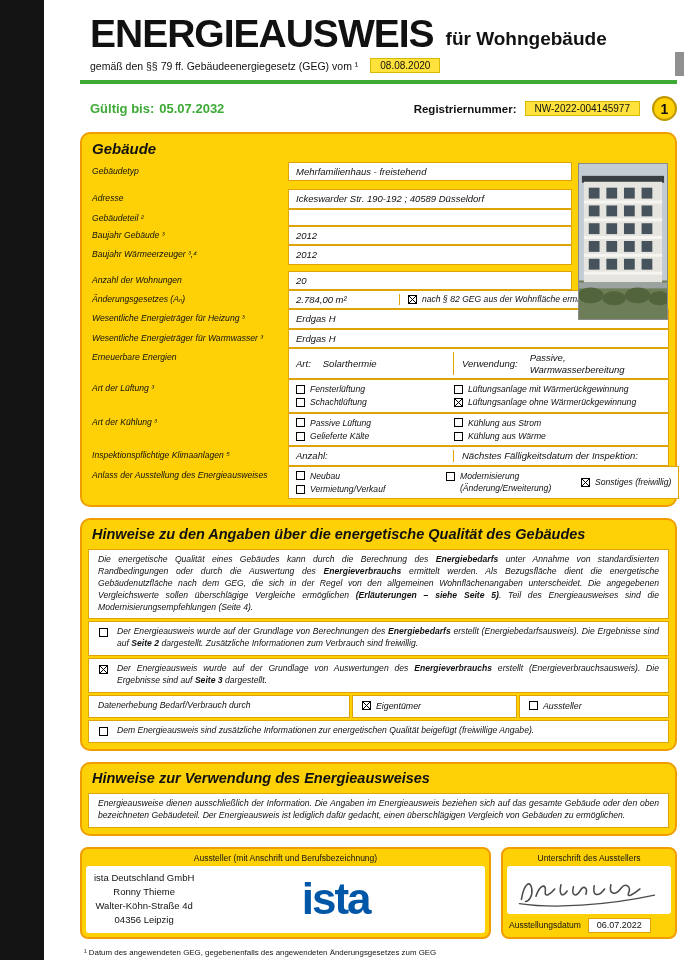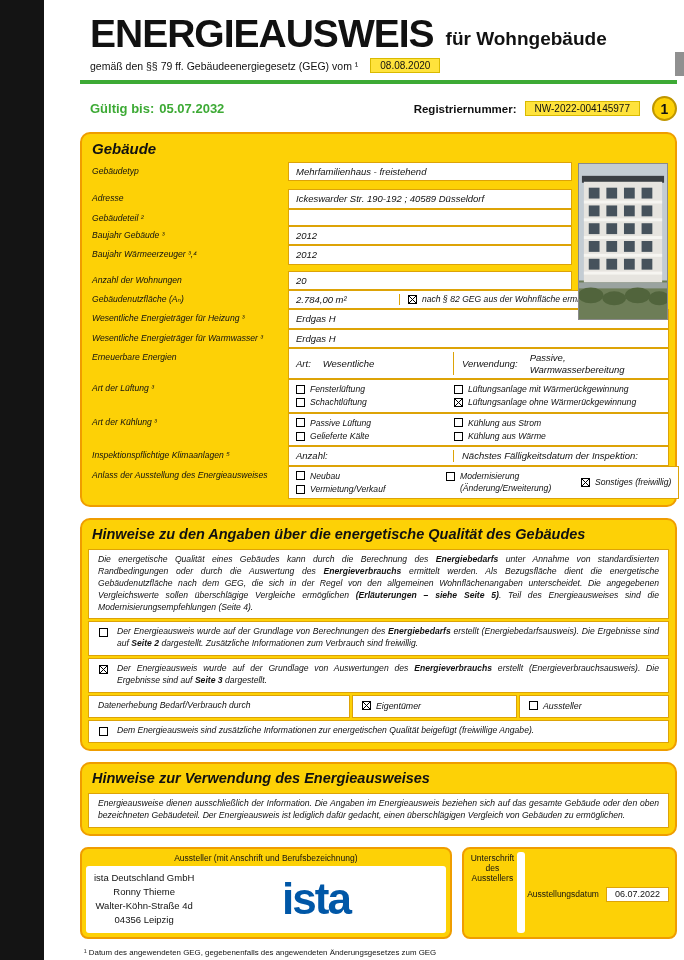--- a/index.html
+++ b/index.html
@@ -71,21 +71,21 @@
   .qtext{flex:1;}
   .drow{display:flex;gap:2px;margin-top:2px;}
   .dmain{flex:1;margin-top:0 !important;}
   .dcell{display:flex;align-items:center;margin-top:0 !important;}
   .w165{flex:0 0 165px;} .w150{flex:0 0 150px;}
   .dcell .check-item{font-size:8.8px;}
 
   
   .bottom-row{display:flex;gap:10px;margin-top:11px;align-items:stretch;}
   .obox{background:var(--panel_yellow);border:2px solid var(--panel_border);border-radius:8px;padding:3px 4px 4px;text-align:center;}
-  .obox.left{flex:1;} .obox.right{flex:0 0 176px;display:flex;}
+  .obox.left{flex:1;} .obox.right{flex:0 0 176px;display:flex;flex-direction:column;}
   .ohead{font-size:8.5px;padding:1px 3px 3px;}
   .obody{background:#fff;border-radius:3px;padding:5px 8px;}
   .issuer-body{display:flex;min-height:58px;}
   .addr{font-size:9.5px;line-height:1.5;}
   .logo{flex:1;display:flex;align-items:center;justify-content:center;
         font-size:44px;font-weight:bold;color:var(--brand_blue);letter-spacing:-2px;line-height:1;}
   .sig-body{flex:1;min-height:38px;padding:2px 4px;}
   .sig-body svg{display:block;width:100%;height:100%;}
   .ofoot{display:flex;align-items:center;gap:7px;padding:4px 2px 0;font-size:8.5px;}
   .datebox{background:#fff;border:1px solid var(--cell_border);padding:1.5px 8px;font-size:9px;}
@@ -150,21 +150,21 @@
         <div class="blabel">Baujahr Wärmeerzeuger ³,⁴</div>
         <div class="bval">2012</div>
       </div>
 
       <div class="brow short">
         <div class="blabel">Anzahl der Wohnungen</div>
         <div class="bval">20</div>
       </div>
 
       <div class="brow short">
-        <div class="blabel">Gebäudenutzfläche (Aₙ)</div>
+        <div class="blabel">Änderungsgesetzes (Aₙ)</div>
         <div class="bval">
           <span class="cell c104">2.784,00 m²</span>
           <span class="check-item">
             <span class="cb checked"></span>
             <span class="cbl">nach § 82 GEG aus der Wohnfläche ermittelt</span>
           </span>
         </div>
       </div>
 
       <div class="brow">
@@ -175,21 +175,21 @@
       <div class="brow">
         <div class="blabel">Wesentliche Energieträger für Warmwasser ³</div>
         <div class="bval">Erdgas H</div>
       </div>
 
       <div class="brow">
         <div class="blabel">Erneuerbare Energien</div>
         <div class="bval">
           <span class="cell c158">
             <span>Art:</span>
-            <span class="ml12">Wesentliche</span>
+            <span class="ml12">Solarthermie</span>
           </span>
           <span class="cell">
             <span>Verwendung:</span>
             <span class="ml12">Passive, Warmwasserbereitung</span>
           </span>
         </div>
       </div>
 
       <div class="brow">
         <div class="blabel">Art der Lüftung ³</div>

